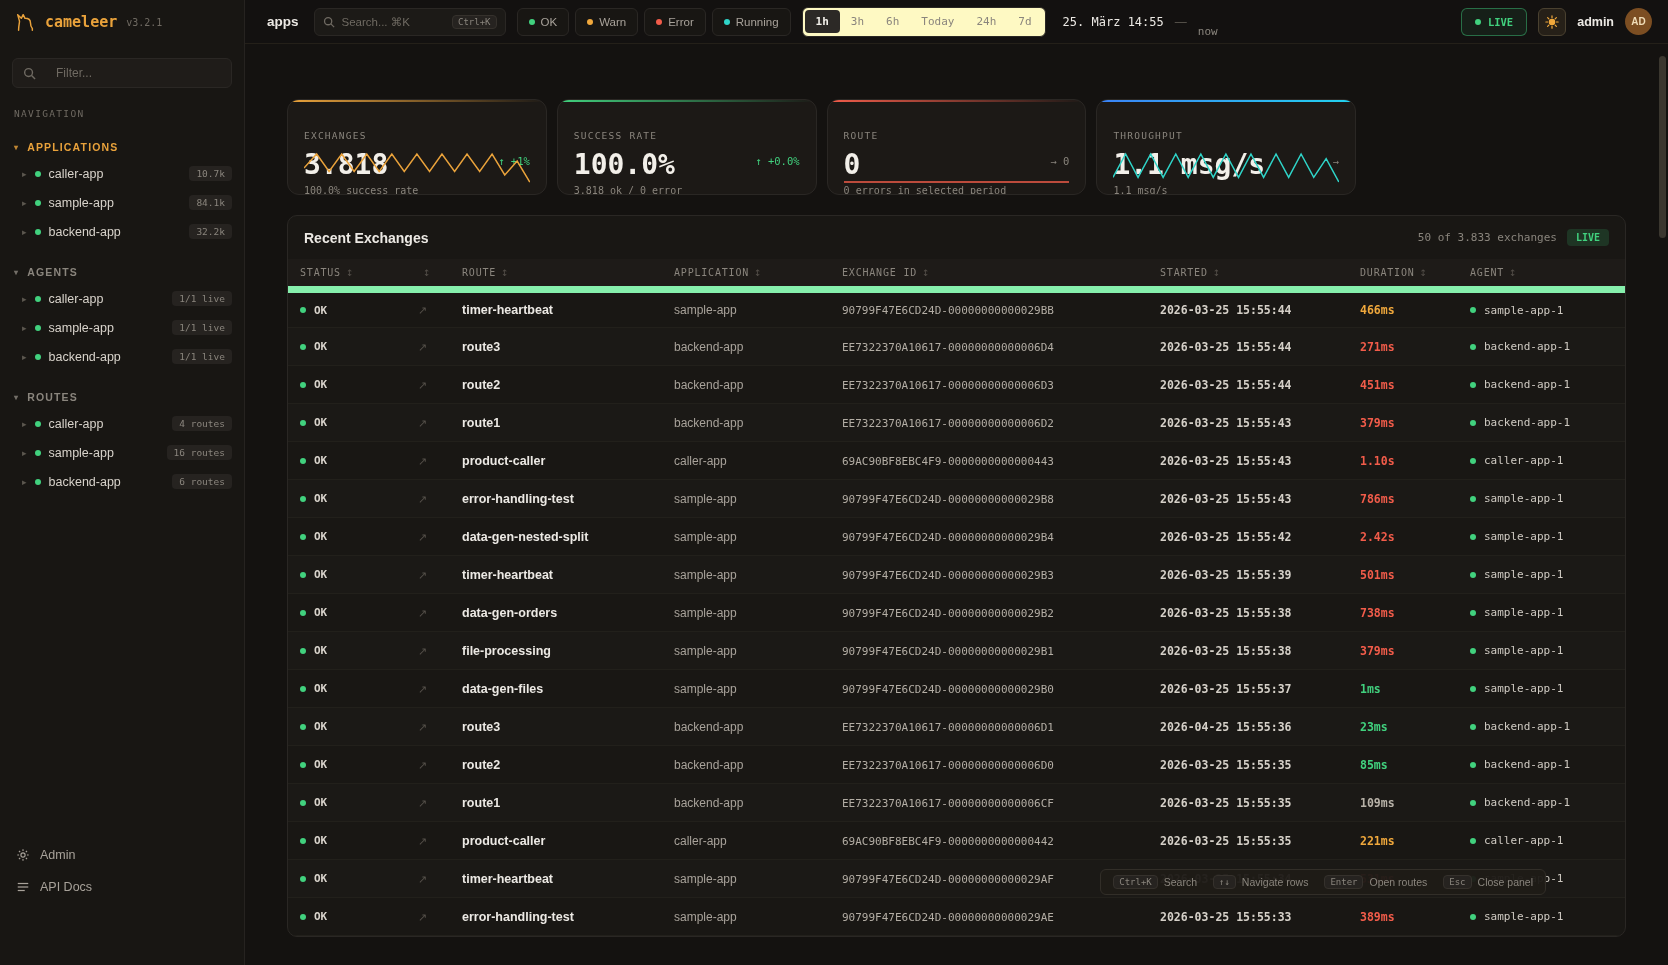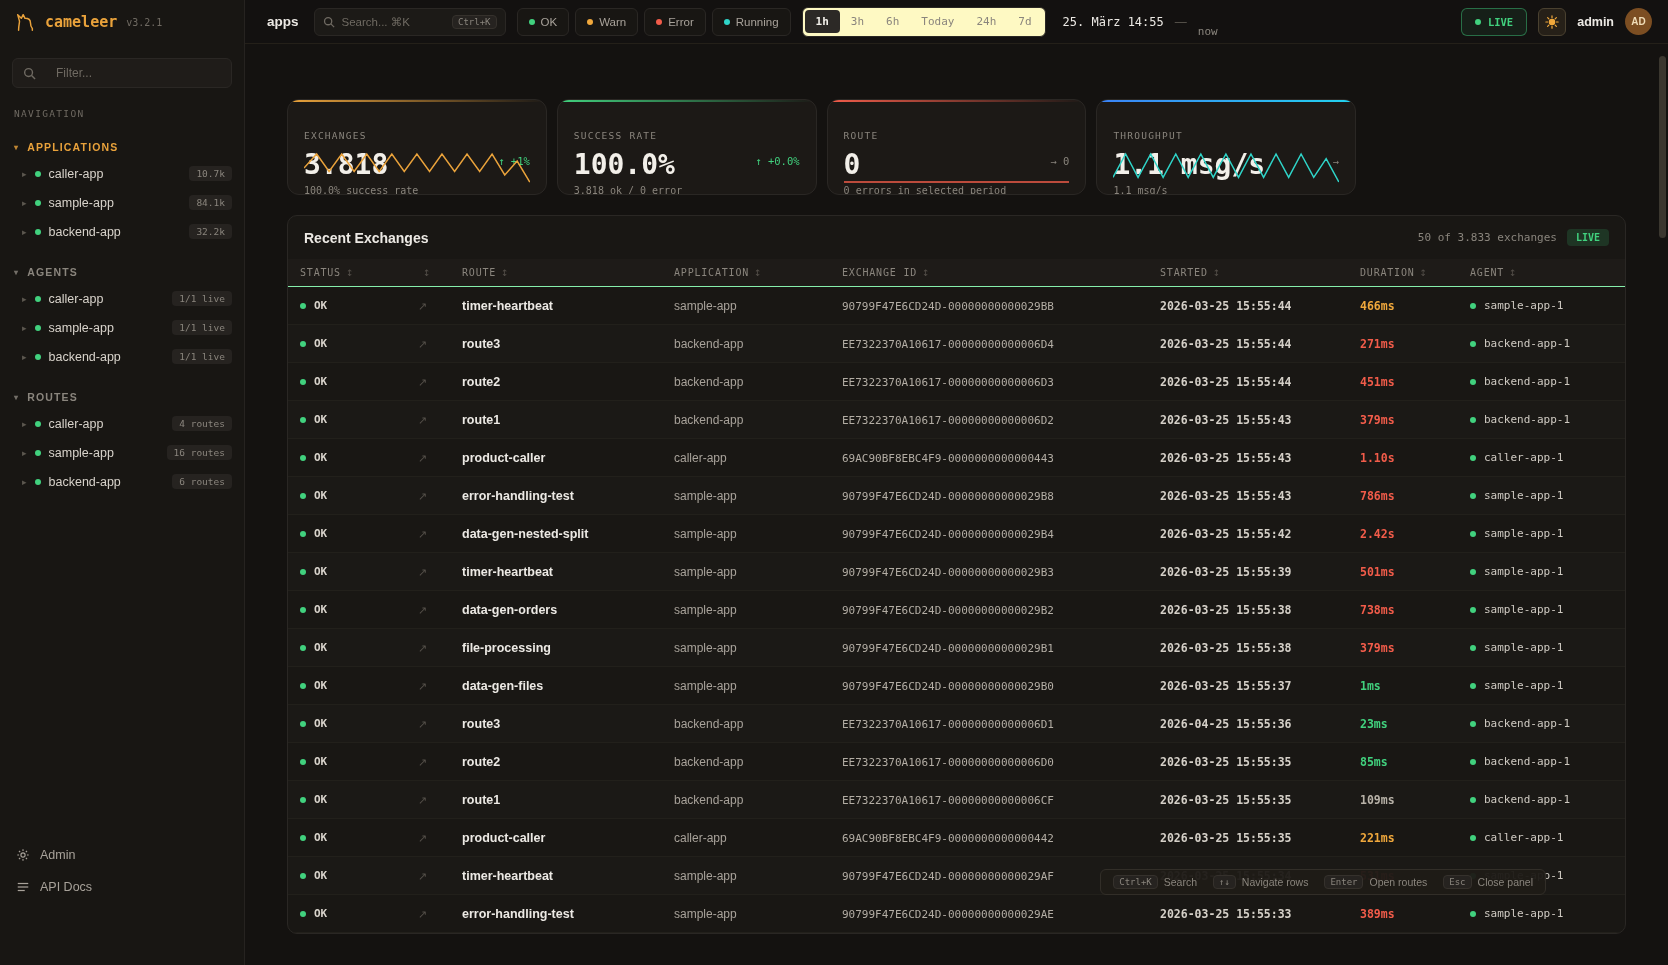--- a/index.html
+++ b/index.html
@@ -89,21 +89,21 @@
   .panel { margin-top:20px; background:#191714; border:1px solid #2a2724; border-radius:10px; overflow:hidden; }
   .panel-head { display:flex; align-items:center; justify-content:space-between; padding:13px 16px; }
   .panel-title { font-size:14px; font-weight:bold; }
   .panel-meta { display:flex; align-items:center; gap:10px; }
   .count { font-family:"DejaVu Sans Mono",monospace; font-size:11px; color:#8a857d; }
   .live-badge { background:rgba(65,209,126,.16); color:#41d17e; font-family:"DejaVu Sans Mono",monospace;
     font-size:10px; font-weight:bold; border-radius:4px; padding:3px 9px; }
   table { width:100%; border-collapse:collapse; table-layout:fixed; }
   thead th { background:#1e1b18; font-family:"DejaVu Sans Mono",monospace; font-size:10px; color:#8a857d;
     letter-spacing:.08em; text-align:left; padding:8px 12px; font-weight:normal;
-    border-bottom:1px solid #86efac; white-space:nowrap; overflow:hidden; }
+    border-bottom:7px solid #86efac; white-space:nowrap; overflow:hidden; }
   .sort-ic { color:#55504a; font-size:9px; margin-left:5px; font-family:"DejaVu Sans",sans-serif; cursor:pointer; }
   tbody td { padding:0 12px; height:38px; border-bottom:1px solid #22201b; white-space:nowrap;
     overflow:hidden; font-size:12px; vertical-align:middle; }
   tbody tr { cursor:pointer; }
   tbody tr:nth-child(even) { background:rgba(255,255,255,.013); }
   .cell-status { display:flex; align-items:center; gap:8px; font-family:"DejaVu Sans Mono",monospace;
     font-size:11px; color:#d8d3cb; font-weight:bold; }
   .row-arrow { color:#55504a; font-size:11px; }
   .route { font-weight:600; font-size:12.5px; color:#ece9e4; }
   .app { color:#a8a29a; font-size:12px; }

